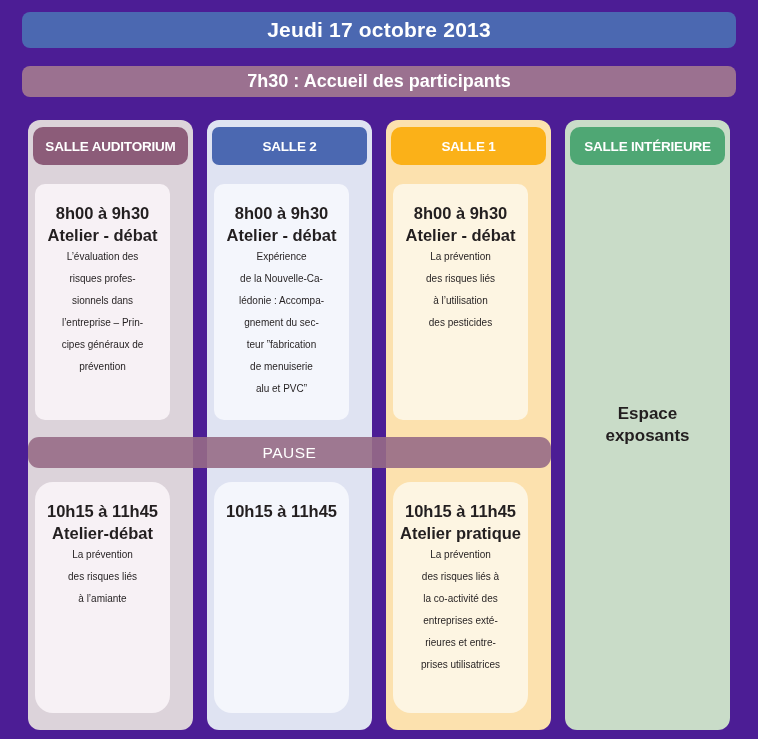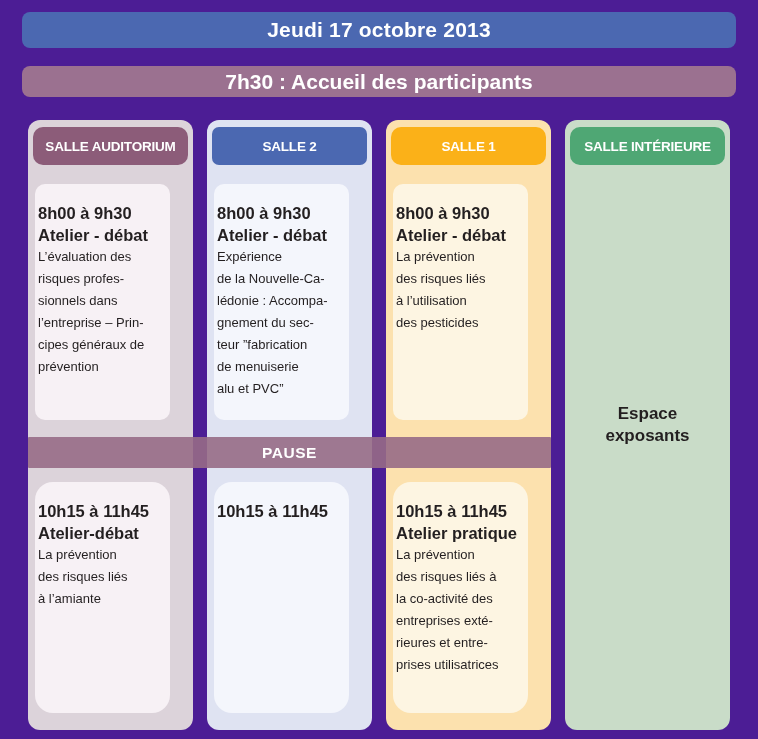--- a/index.html
+++ b/index.html
@@ -20,21 +20,21 @@
     left: 22px;
     width: 714px;
     border-radius: 8px;
     display: flex;
     align-items: center;
     justify-content: center;
     color: #ffffff;
     font-weight: bold;
   }
   .date-bar { top: 12px; height: 36px; font-size: 21px; letter-spacing: 0.2px; }
-  .welcome-bar { top: 66px; height: 31px; font-size: 21px; }
+  .welcome-bar { top: 66px; height: 31px; font-size: 18px; }
   .columns {
     position: absolute;
     left: 28px;
     top: 120px;
     width: 702px;
     height: 610px;
     display: flex;
     justify-content: space-between;
   }
   .column {
@@ -57,47 +57,48 @@
     font-weight: bold;
     font-size: 13.5px;
     letter-spacing: -0.2px;
     white-space: nowrap;
   }
   .card {
     position: absolute;
     left: 7px;
     right: 23px;
     border-radius: 10px;
+    text-align: center;
     padding: 18px 3px 0 3px;
   }
   .card-top { top: 64px; height: 236px; }
   .card-bottom { top: 362px; height: 231px; border-radius: 18px; }
   .session-time, .session-type {
     font-weight: bold;
     font-size: 16.5px;
     line-height: 22px;
     white-space: pre-line;
   }
   .session-desc {
-    font-size: 13px;
+    font-size: 10px;
     line-height: 22px;
     white-space: pre-line;
   }
   .pause-bar {
     position: absolute;
     left: 0;
     top: 317px;
     width: 523px;
     height: 31px;
-    border-radius: 1px;
+    border-radius: 11px;
     display: flex;
     align-items: center;
     justify-content: center;
     color: #ffffff;
-    font-weight: bold;
+    font-weight: normal;
     font-size: 15.5px;
     letter-spacing: 0.5px;
     z-index: 2;
   }
   .exhibitor-note {
     position: absolute;
     inset: 0;
     display: flex;
     align-items: center;
     justify-content: center;

